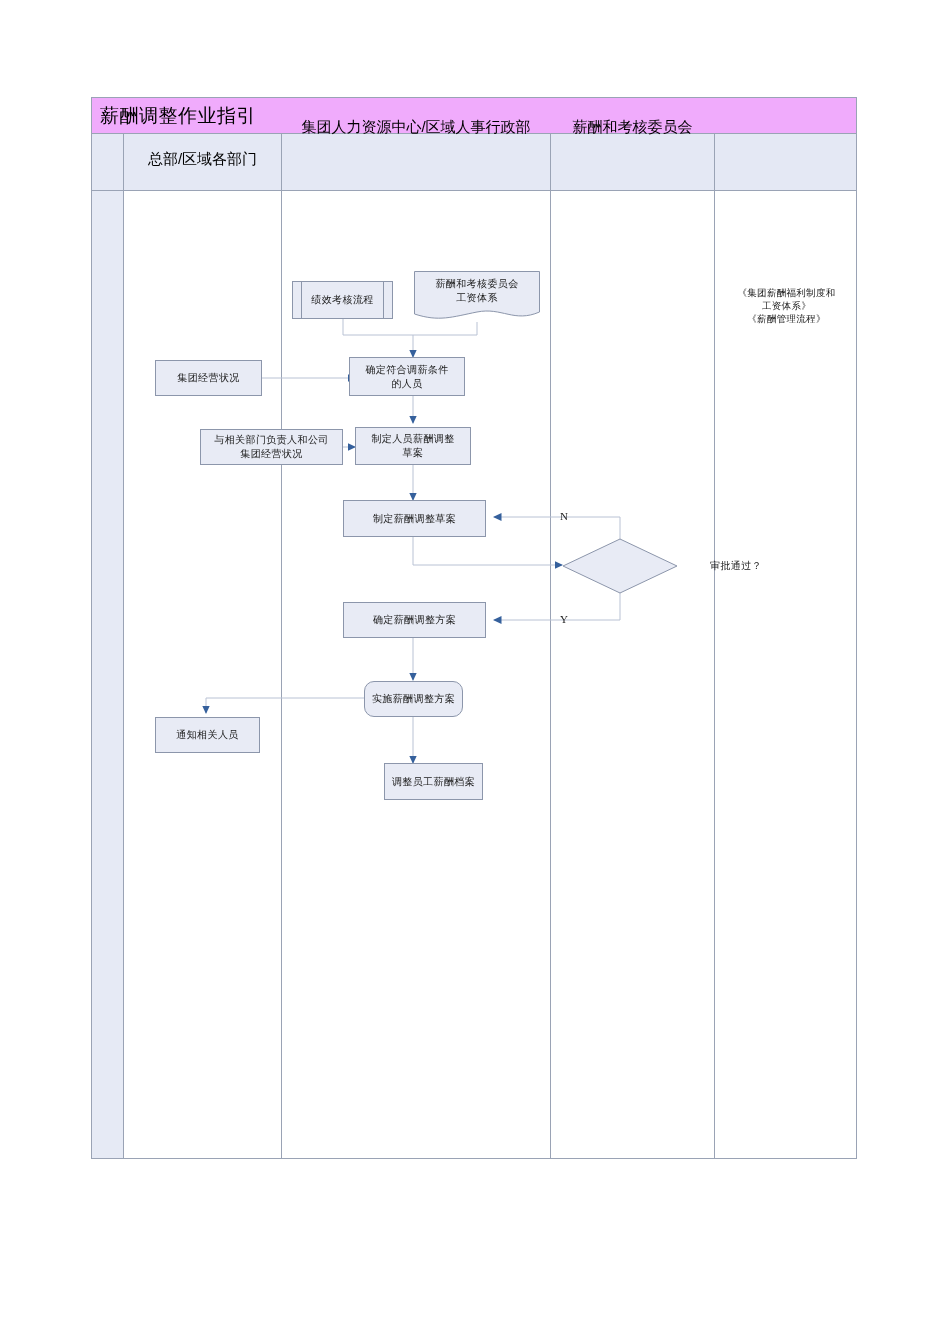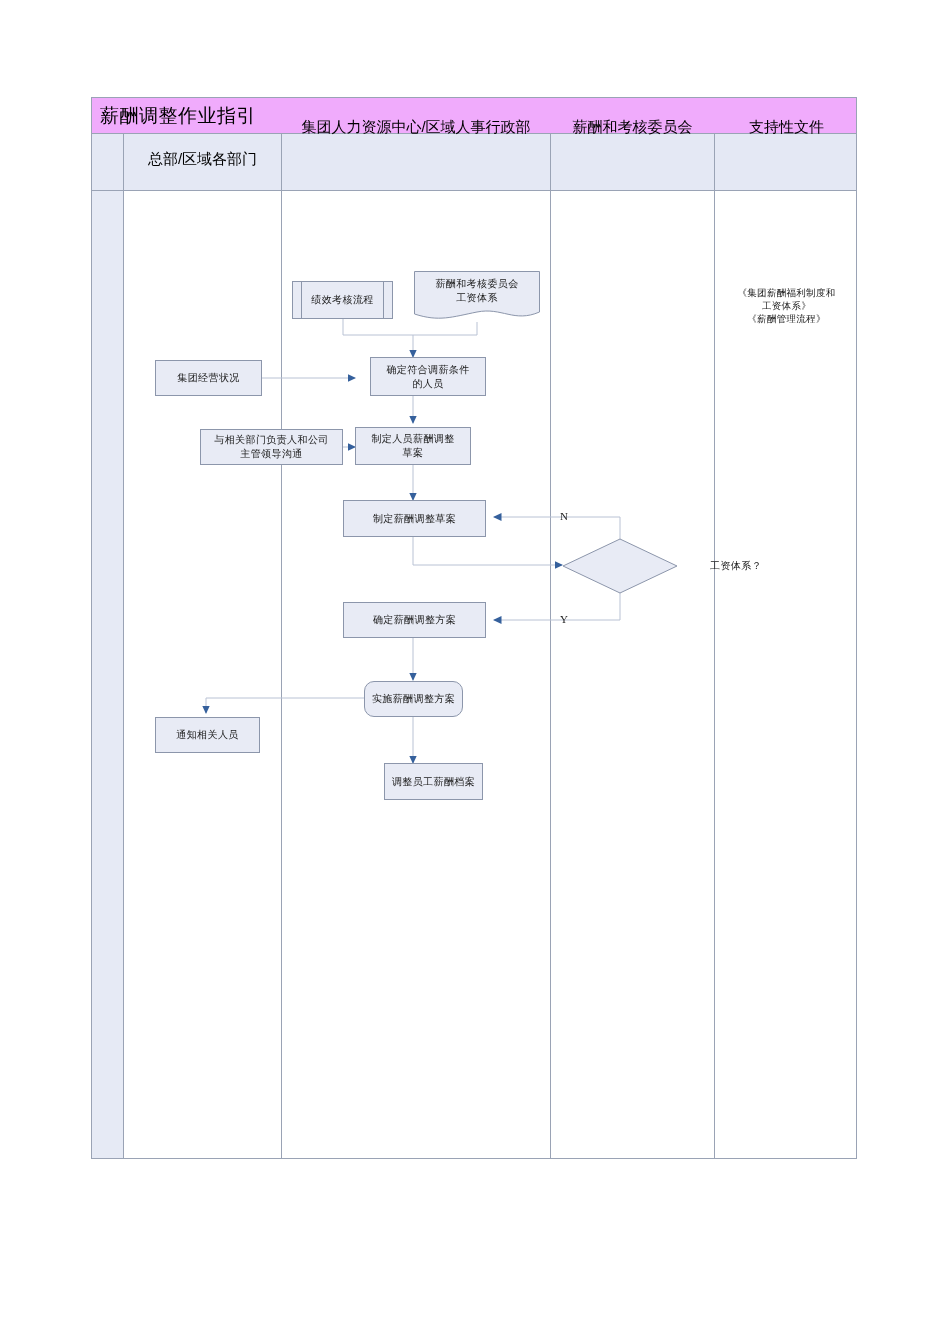--- a/index.html
+++ b/index.html
@@ -180,21 +180,20 @@
   <div id="title-row">
     <span id="title-text">薪酬调整作业指引</span>
   </div>
 
   <div id="header-row"></div>
 
   <div class="hdr-cell" style="left:0px; width:31px;"></div>
   <div class="hdr-cell" style="left:32px; width:157px;margin-top:32px;">总部/区域各部门</div>
   <div class="hdr-cell" style="left:190px; width:268px;">集团人力资源中心/区域人事行政部</div>
   <div class="hdr-cell" style="left:459px; width:163px;">薪酬和考核委员会</div>
-  <div class="hdr-cell" style="left:623px; width:143px;">支持性文件</div>
 
   <div class="hdr-sep" style="left:31px;"></div>
   <div class="hdr-sep" style="left:189px;"></div>
   <div class="hdr-sep" style="left:458px;"></div>
   <div class="hdr-sep" style="left:622px;"></div>
 
   <div id="narrow-col-fill"></div>
   <div class="body-sep" style="left:31px;"></div>
   <div class="body-sep" style="left:189px;"></div>
   <div class="body-sep" style="left:458px;"></div>
@@ -246,44 +245,44 @@
     <path d="M0.5,0.5 H125.5 V41 C100,52 88,36 63,41 C38,46 25,51 0.5,43 Z" fill="#e8ebf5" stroke="#8c96ab" stroke-width="1"></path>
   </svg>
   <span class="doc-label" style="top:6px;">薪酬和考核委员会</span>
   <span class="doc-label" style="top:20px;">工资体系</span>
 </div>
 
 <div class="node" style="left:155px; top:360px; width:107px; height:36px;">
   <span>集团经营状况</span>
 </div>
 
-<div class="node" style="left:370px; top:357px; width:116px; height:39px;">
+<div class="node" style="left:349px; top:357px; width:116px; height:39px;">
   <span style="white-space:pre-line;">确定符合调薪条件
 的人员</span>
 </div>
 
 <div class="node" style="left:200px; top:429px; width:143px; height:36px;">
   <span style="white-space:pre-line;">与相关部门负责人和公司
-主管领导沟通</span>
+集团经营状况</span>
 </div>
 
 <div class="node" style="left:355px; top:427px; width:116px; height:38px;">
   <span style="white-space:pre-line;">制定人员薪酬调整
 草案</span>
 </div>
 
 <div class="node" style="left:343px; top:500px; width:143px; height:37px;">
   <span>制定薪酬调整草案</span>
 </div>
 
 <div class="doc-shape" style="left:562px; top:538px; width:116px; height:56px;">
   <svg width="116" height="56" viewBox="0 0 116 56" xmlns="http://www.w3.org/2000/svg">
     <polygon points="58,1 115,28 58,55 1,28" fill="#e8ebf5" stroke="#8c96ab" stroke-width="1"></polygon>
   </svg>
-  <span class="diamond-label" style="top:21px;">工资体系？</span>
+  <span class="diamond-label" style="top:21px;">审批通过？</span>
 </div>
 
 <span class="edge-label" style="left:560px; top:510px;">N</span>
 <span class="edge-label" style="left:560px; top:613px;">Y</span>
 
 <div class="node" style="left:343px; top:602px; width:143px; height:36px;">
   <span>确定薪酬调整方案</span>
 </div>
 
 <div class="node" style="left:364px; top:681px; width:99px; height:36px;border-radius:10px;">

